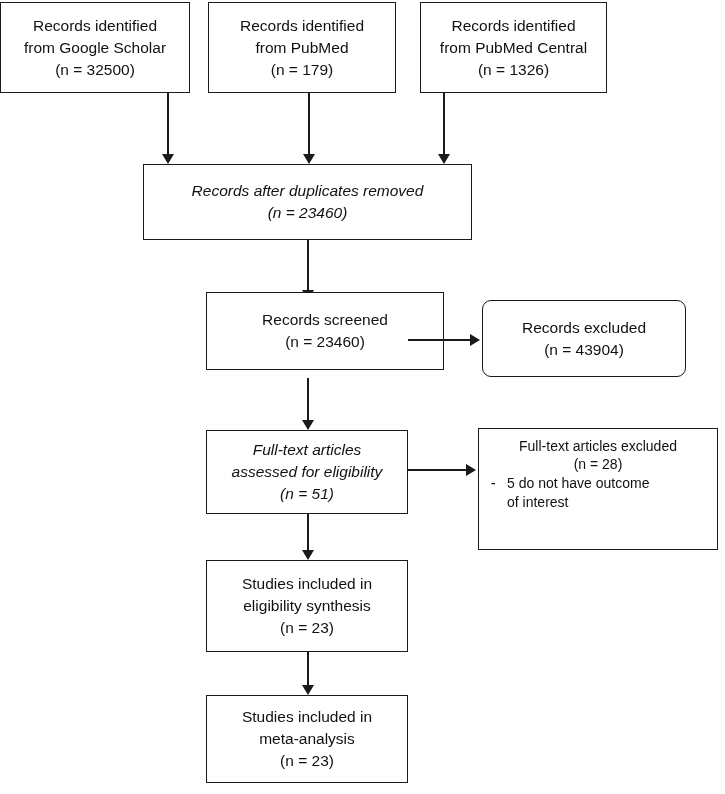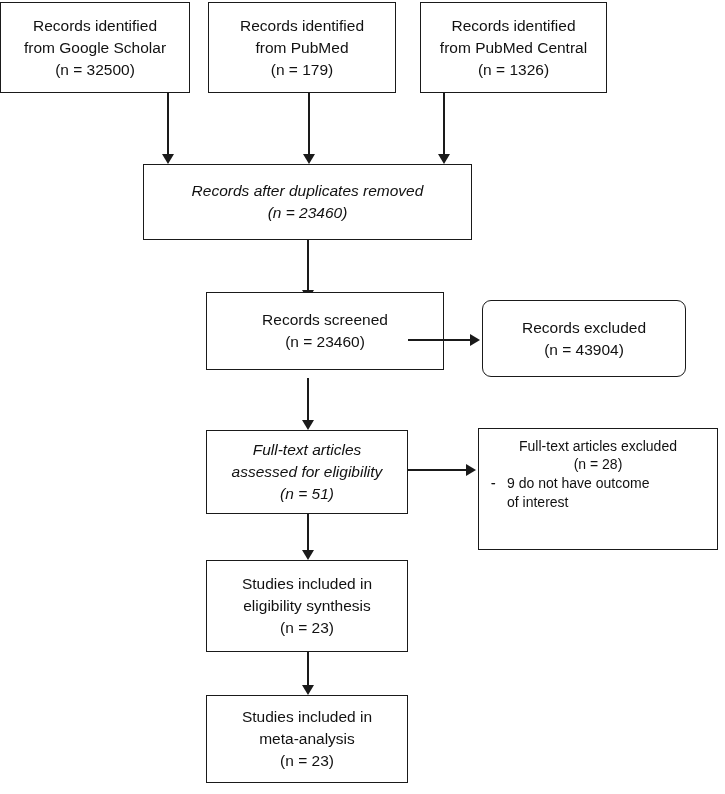--- a/index.html
+++ b/index.html
@@ -170,21 +170,21 @@
 
   <div class="flow-box" id="box-fulltext-excluded">
     <span class="excl-head">Full-text articles excluded</span>
     <span class="excl-head">(n = 28)</span>
     <ul class="excl-list">
       <li>
         <span class="dash">-</span>
       </li>
       <li>
         <span class="dash">-</span>
-        <span>9 do not have outcome</span>
+        <span>5 do not have outcome</span>
       </li>
       <li>
         <span class="dash"></span>
         <span>of interest</span>
       </li>
     </ul>
   </div>
 
   <div class="conn conn-v" style="left:307px; top:514px; height:38px;"></div>
   <div class="arrow-down" style="left:302px; top:550px;"></div>

